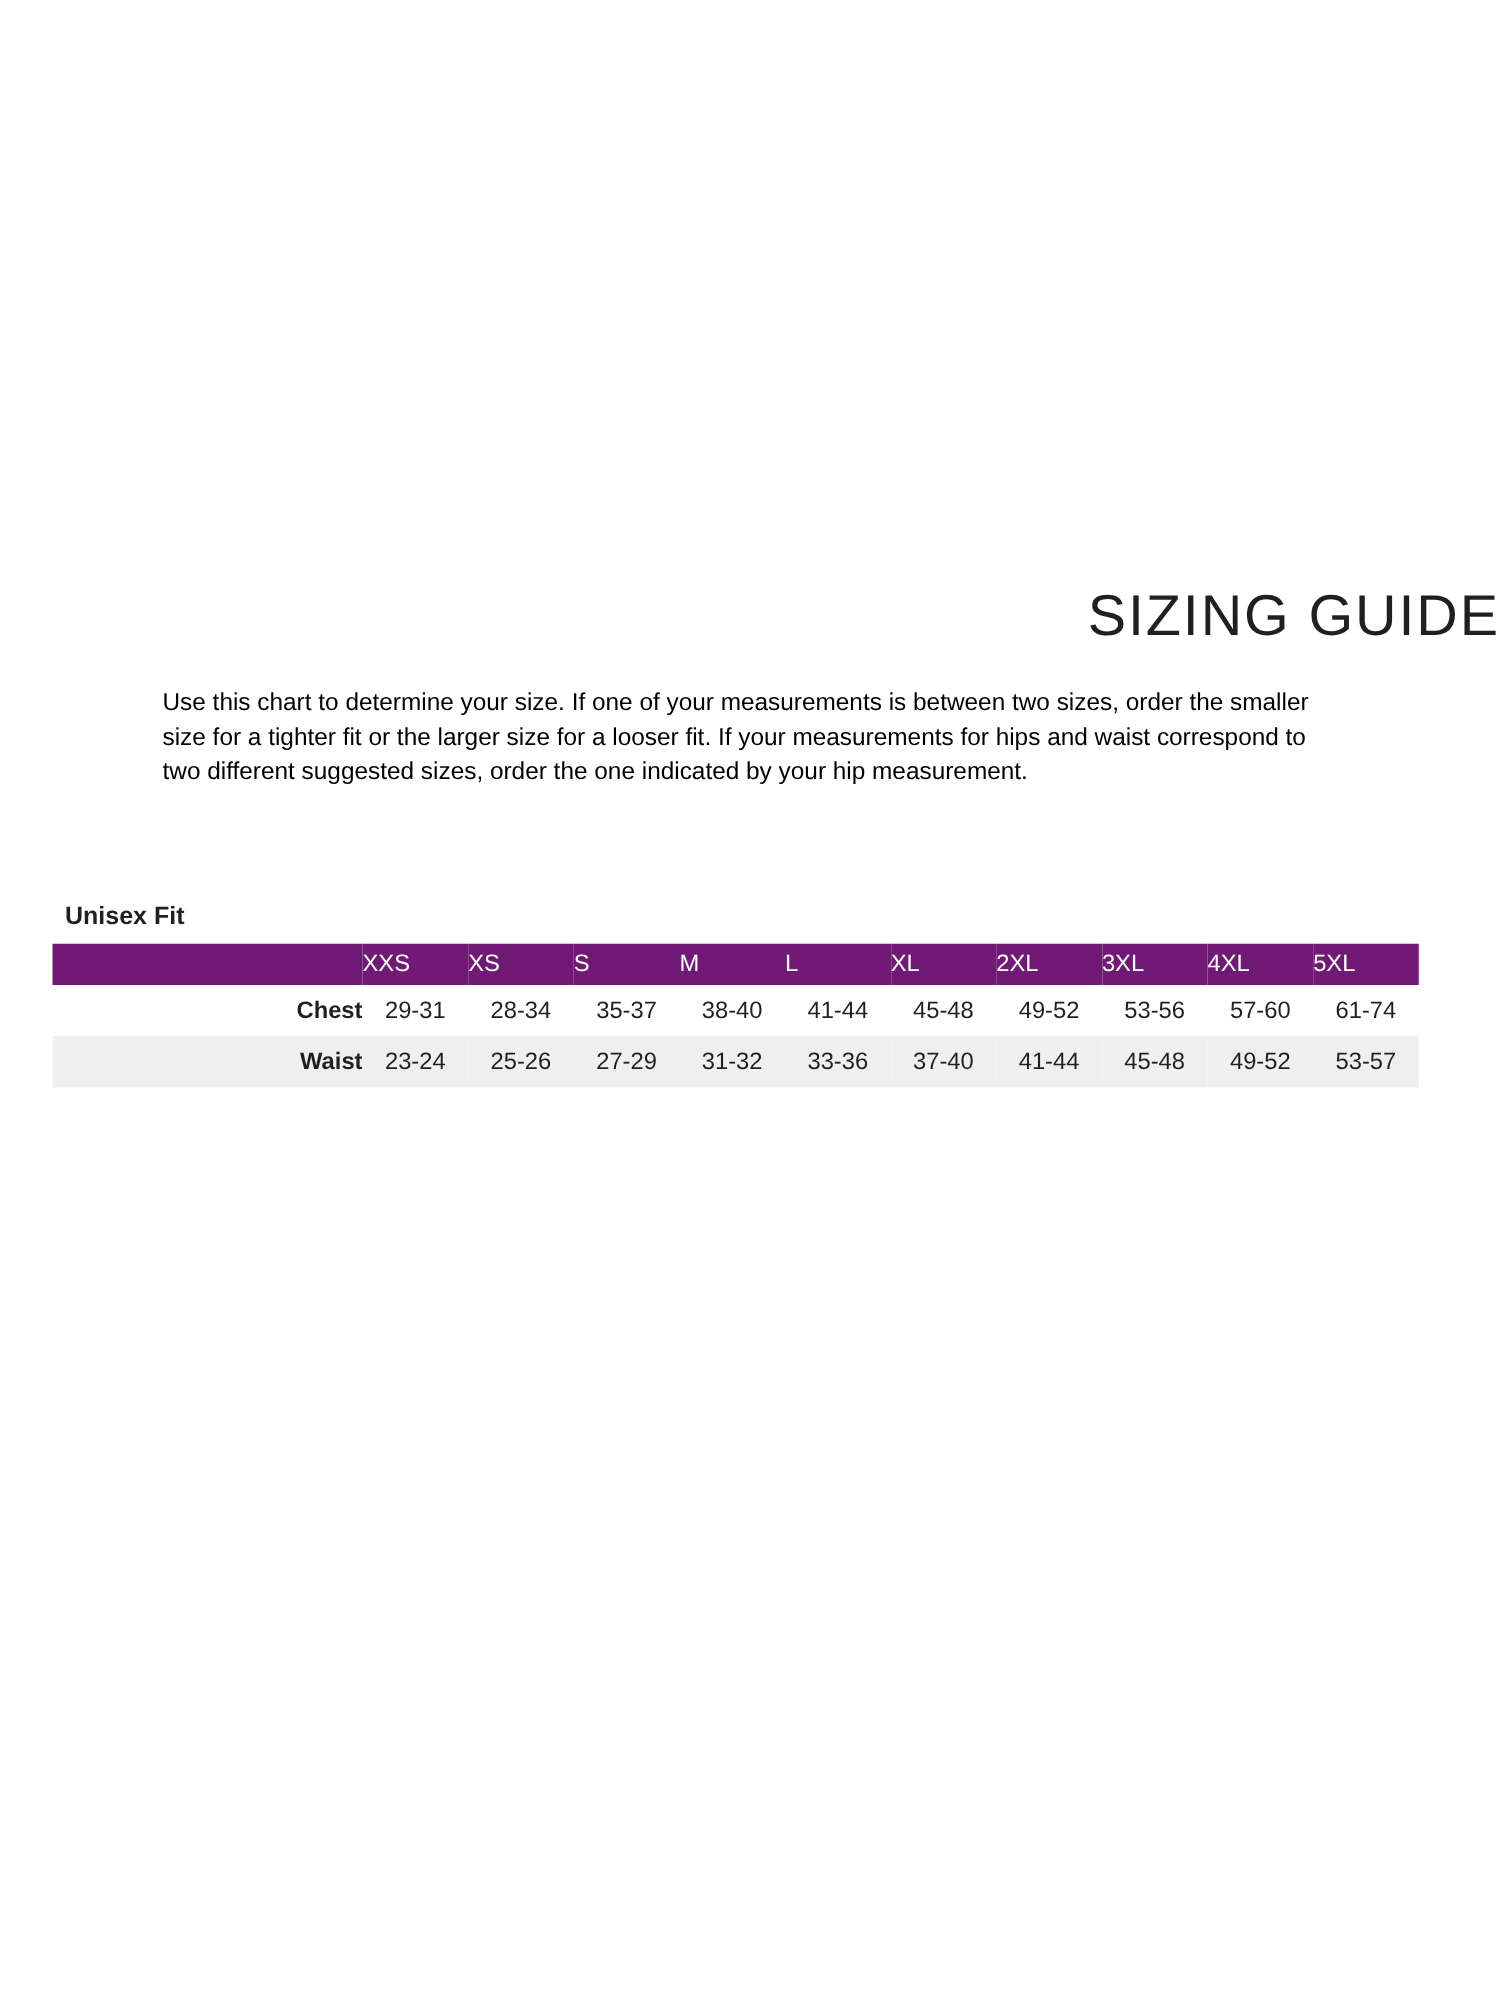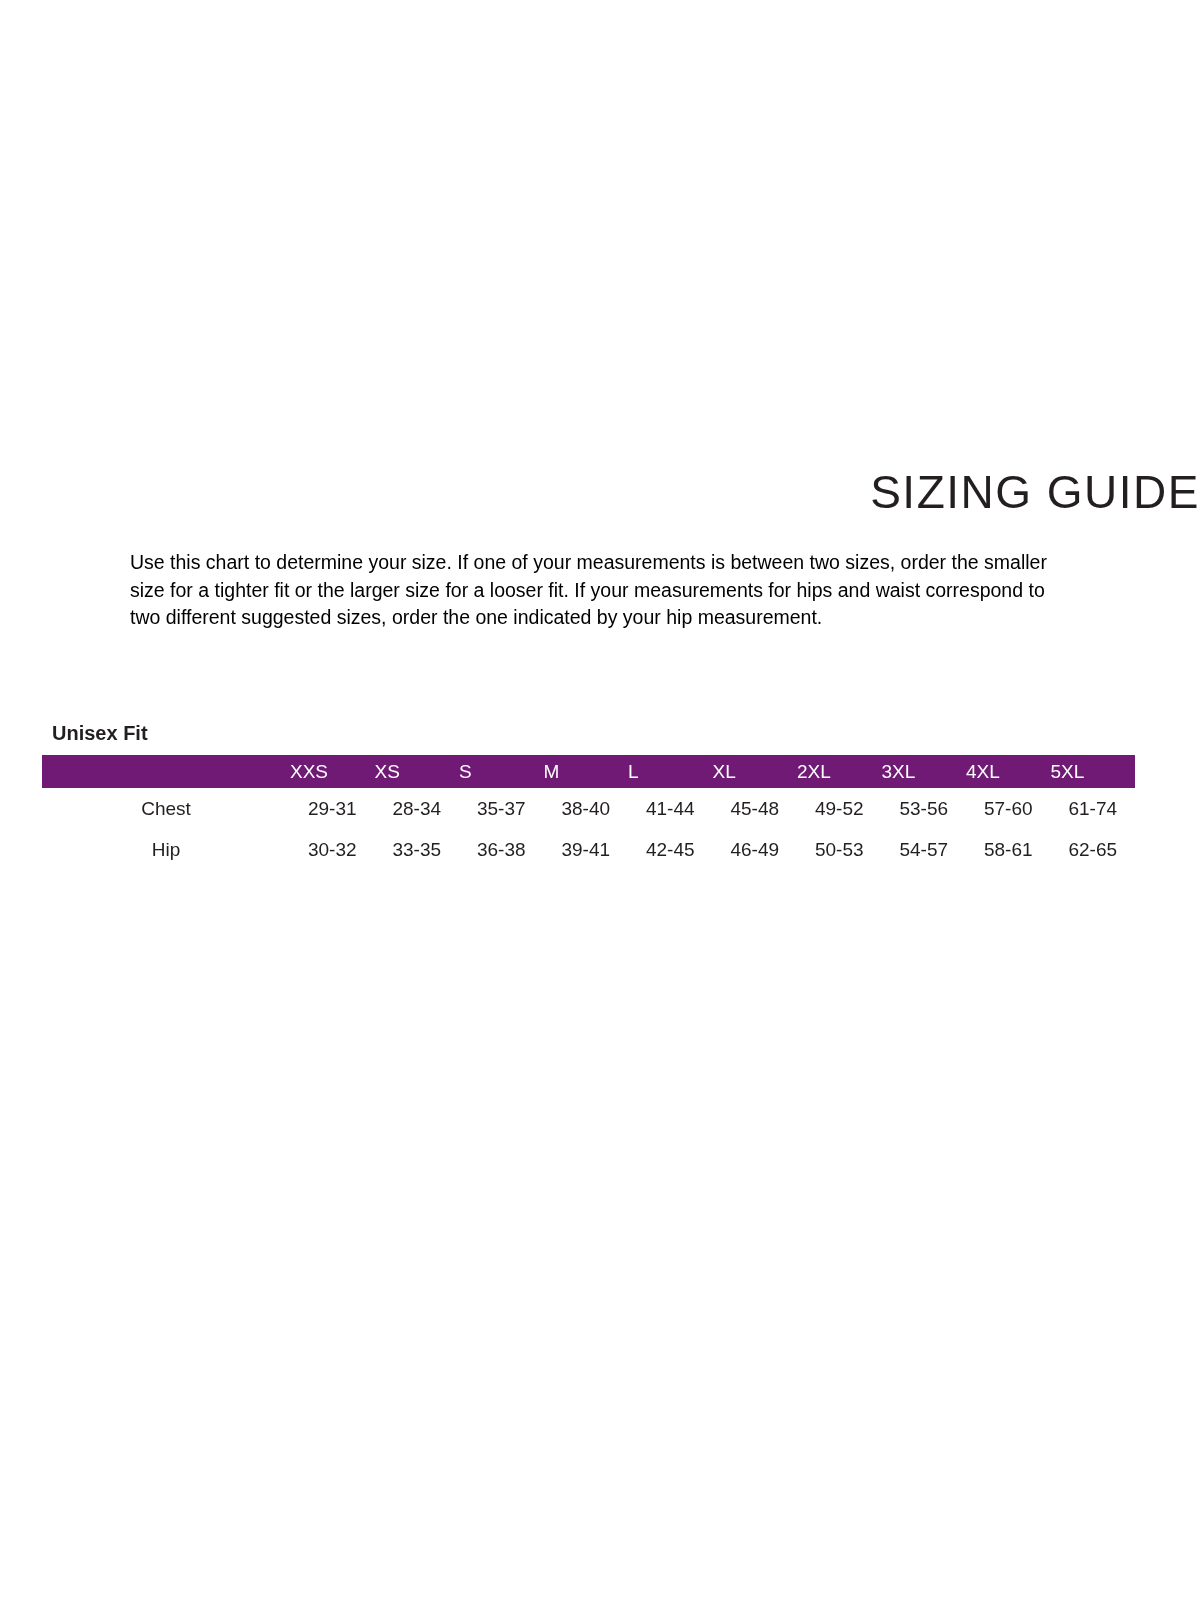--- a/index.html
+++ b/index.html
@@ -52,21 +52,21 @@
     text-align: left;
     padding: 0;
   }
   table.size-table tbody td {
     height: 41px;
     text-align: center;
     padding: 0;
     vertical-align: middle;
   }
   table.size-table tbody tr.alt { background: #efefef; }
-  table.size-table td.row-label { font-weight: 400; }
+  table.size-table td.row-label { font-weight: 700; text-align: right; }
 </style>
 </head>
 <body>
 
 <h1 class="page-title">SIZING GUIDE</h1>
 
 <p class="intro">Use this chart to determine your size. If one of your measurements is between two sizes, order the smaller size for a tighter fit or the larger size for a looser fit. If your measurements for hips and waist correspond to two different suggested sizes, order the one indicated by your hip measurement.</p>
 
 <div class="section-label">Unisex Fit</div>
 
@@ -106,27 +106,27 @@
       <td>28-34</td>
       <td>35-37</td>
       <td>38-40</td>
       <td>41-44</td>
       <td>45-48</td>
       <td>49-52</td>
       <td>53-56</td>
       <td>57-60</td>
       <td>61-74</td>
     </tr>
-    <tr>
-      <td class="row-label">Hip</td>
-      <td>30-32</td>
-      <td>33-35</td>
-      <td>36-38</td>
-      <td>39-41</td>
-      <td>42-45</td>
-      <td>46-49</td>
-      <td>50-53</td>
-      <td>54-57</td>
-      <td>58-61</td>
-      <td>62-65</td>
+    <tr class="alt">
+      <td class="row-label">Waist</td>
+      <td>23-24</td>
+      <td>25-26</td>
+      <td>27-29</td>
+      <td>31-32</td>
+      <td>33-36</td>
+      <td>37-40</td>
+      <td>41-44</td>
+      <td>45-48</td>
+      <td>49-52</td>
+      <td>53-57</td>
     </tr>
   </tbody>
 </table>
 
 </body></html>

